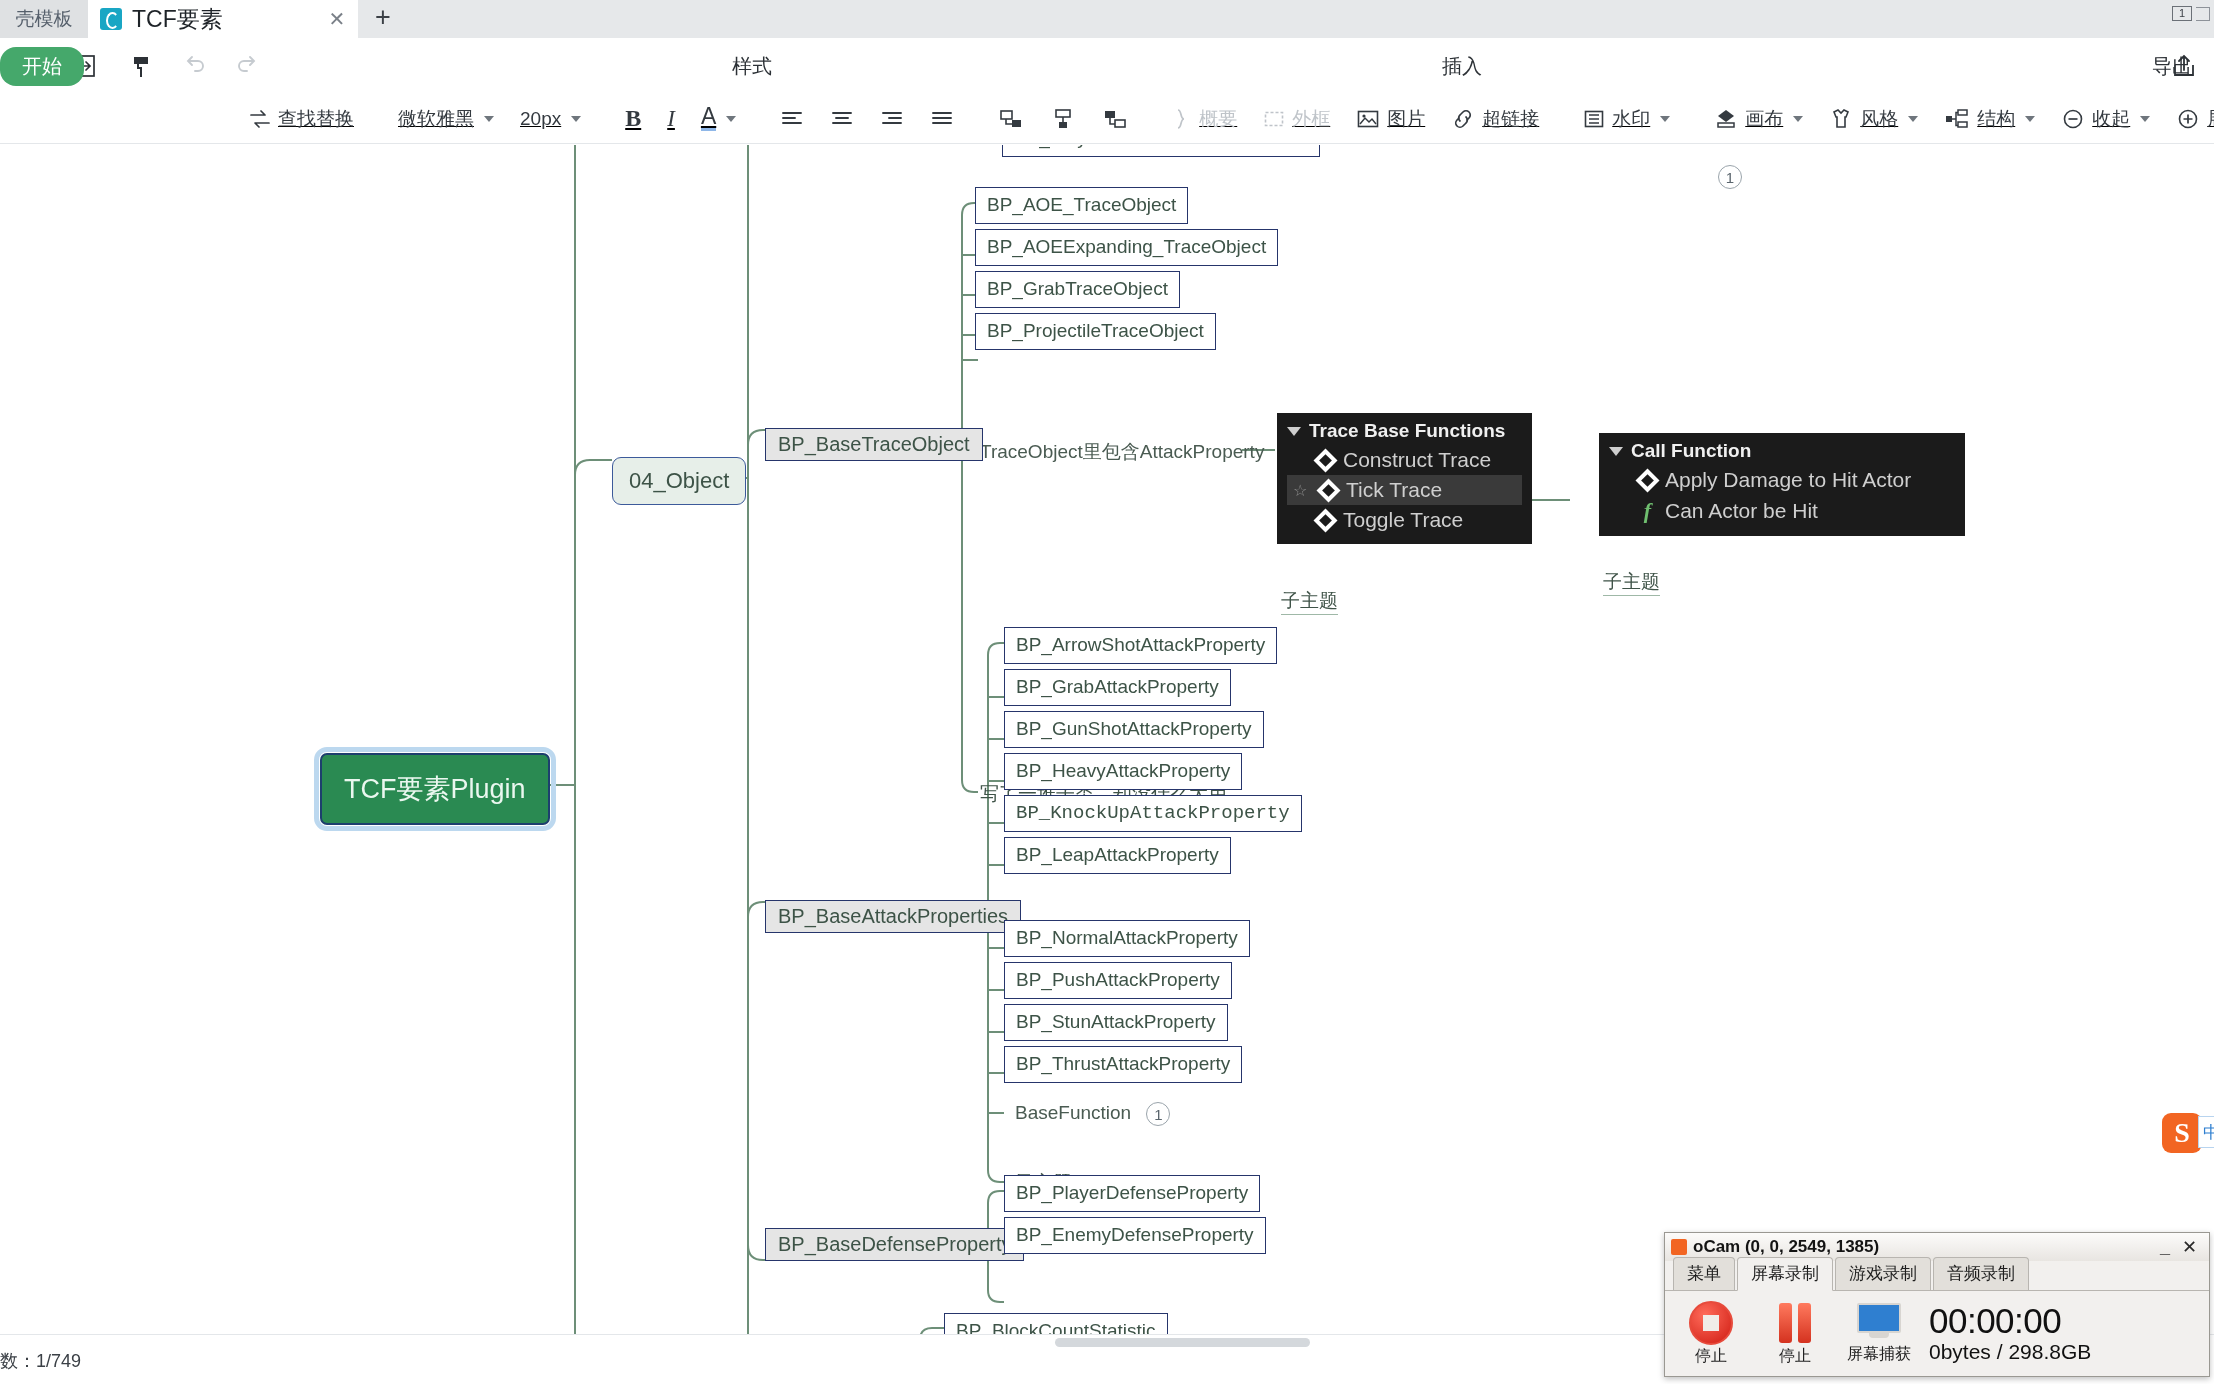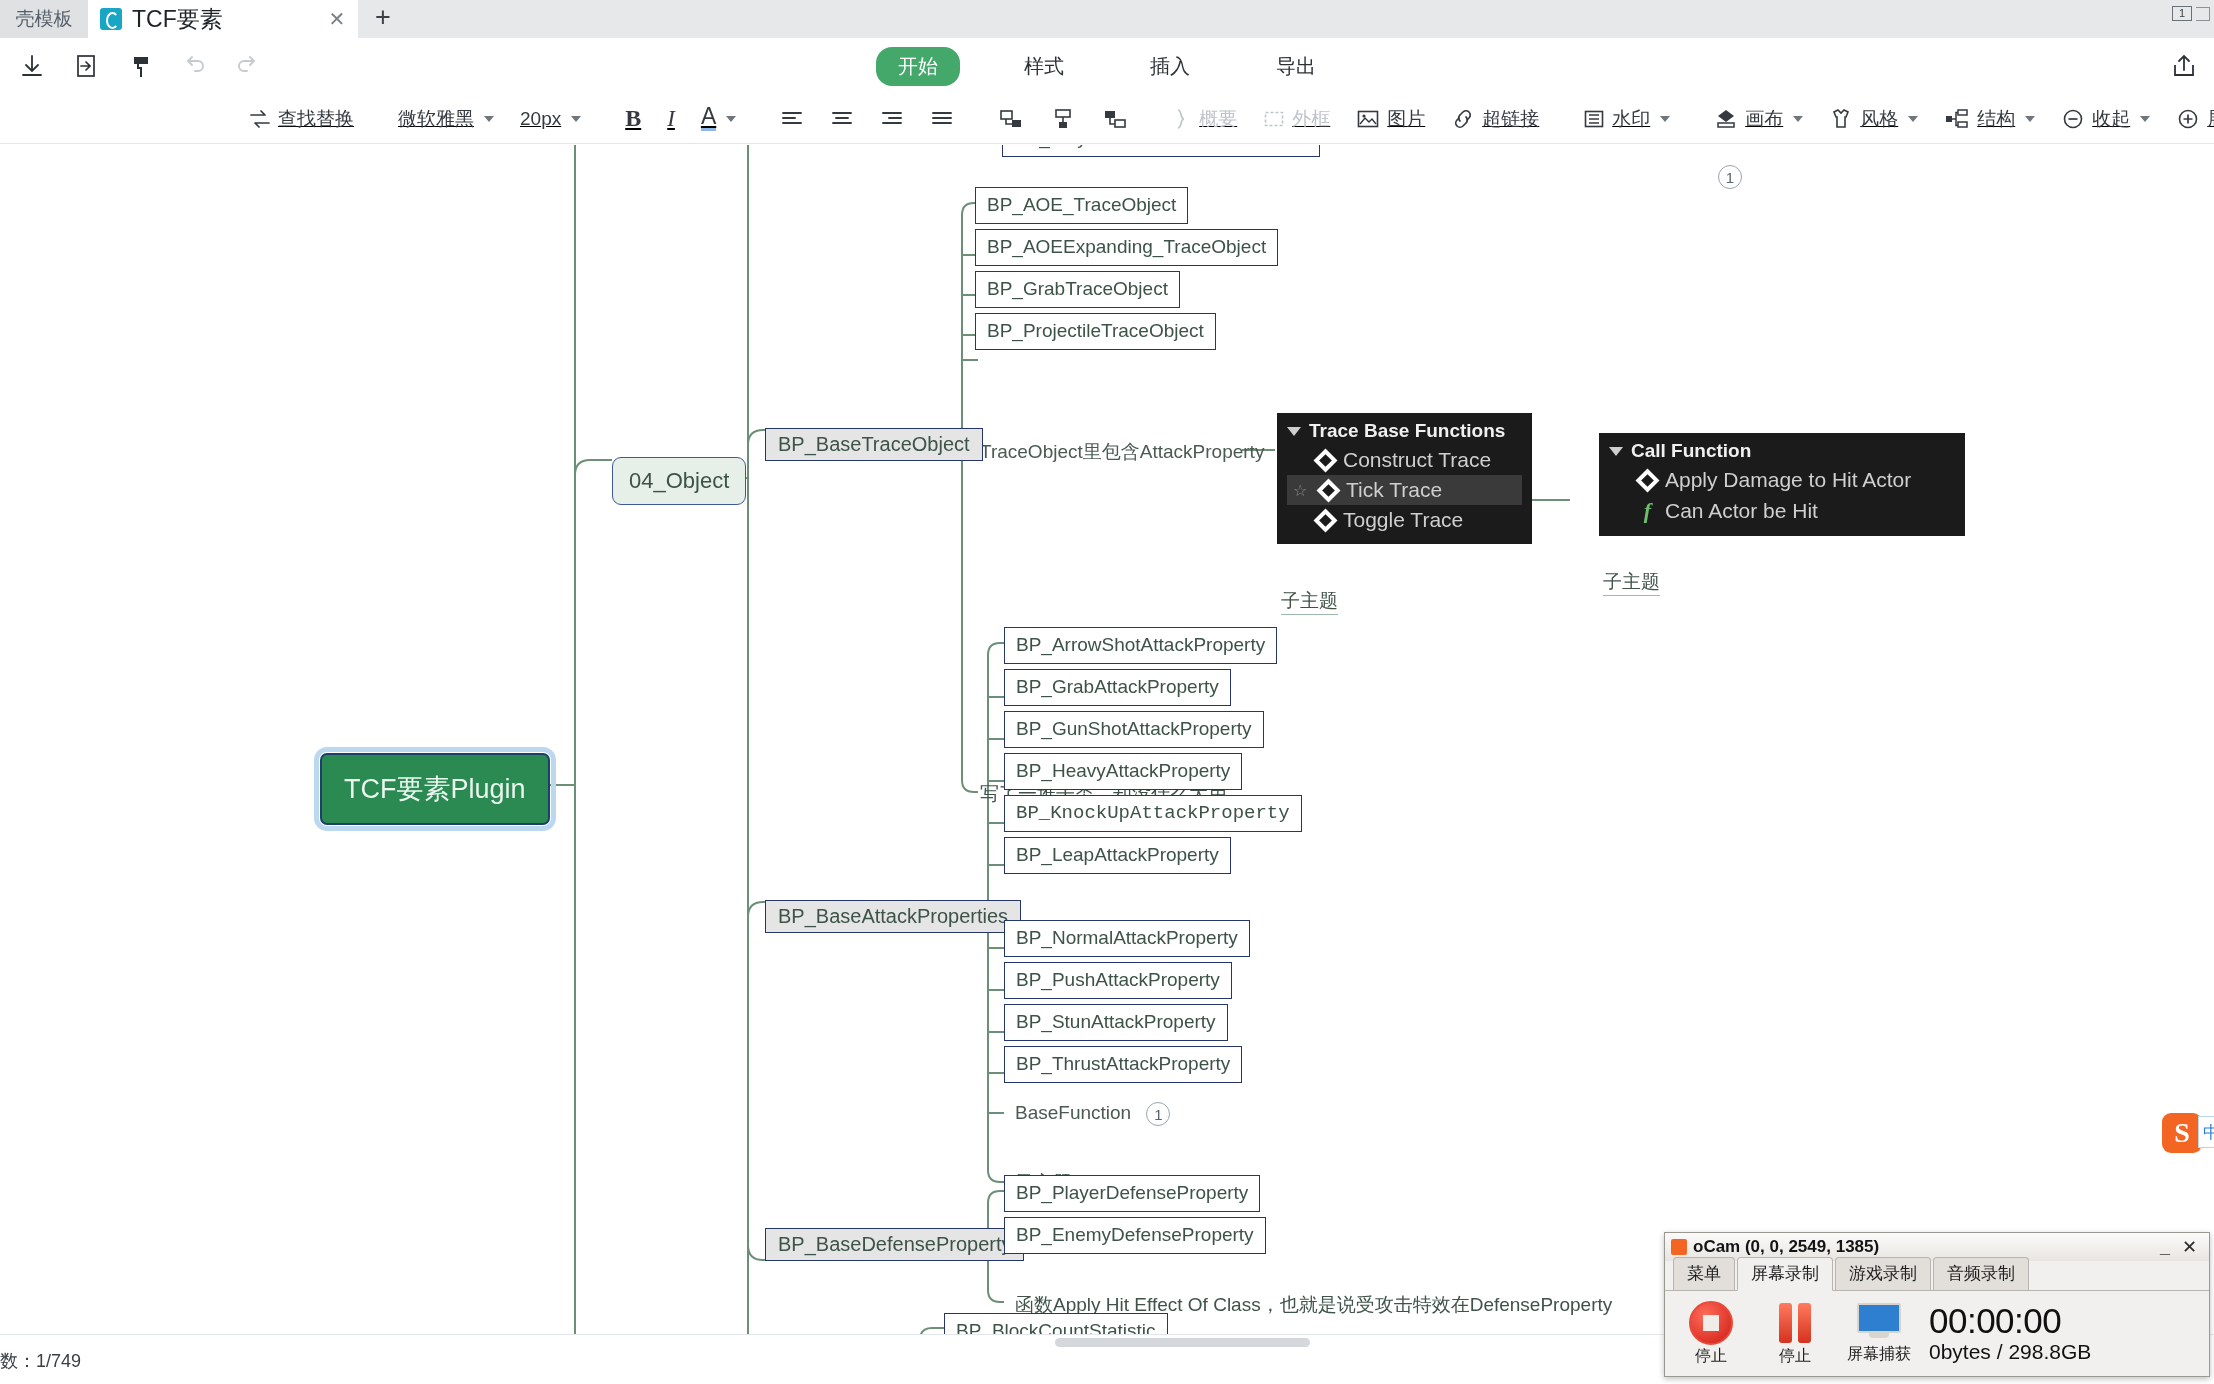--- a/index.html
+++ b/index.html
@@ -60,21 +60,21 @@
     background: #ffffff; display: flex; align-items: center;
   }
   .qicon {
     width: 44px; height: 44px; margin-left: 10px;
     display: flex; align-items: center; justify-content: center;
     color: #2c3136;
   }
   .qicon.dim { color: #c6cbd0; }
   .maintabs {
     position: absolute; left: 0; top: 38px; width: 2214px; height: 56px;
-    display: flex; align-items: center; justify-content: center; gap: 42px;
+    display: flex; align-items: center; justify-content: space-between; gap: 42px;
     pointer-events: none;
   }
   .mtab {
     font-size: 20px; color: #2c3136; padding: 6px 22px; border-radius: 16px;
     pointer-events: auto; white-space: nowrap;
   }
   .mtab.active { background: #45a86b; color: #ffffff; }
   .share-icon {
     position: absolute; right: 16px; top: 52px; color: #2c3136;
   }
@@ -657,23 +657,20 @@
   <div class="node" style="left:1004px; top:901px;"><span>BP_ThrustAttackProperty</span></div>
 
   <div class="plain" style="left:1015px; top:957px;">
     <span>BaseFunction</span>
     <span class="badge">1</span>
   </div>
   <div class="subtopic" style="left:1015px; top:1025px;">子主题</div>
 
   <div class="node" style="left:1004px; top:1030px;"><span>BP_PlayerDefenseProperty</span></div>
   <div class="node" style="left:1004px; top:1072px;"><span>BP_EnemyDefenseProperty</span></div>
-  <div class="plain cn" style="left:1015px; top:1147px;">
-    <span>函数Apply Hit Effect Of Class，也就是说受攻击特效在DefenseProperty</span>
-  </div>
 
   <div class="node" style="left:944px; top:1168px;">
     <span>BP_BlockCountStatistic</span>
   </div>
 
   <div class="cursor">
     <svg width="20" height="28" viewBox="0 0 20 28">
         <path d="M1 1l0 20 5-5 3.5 8 3.5-1.6-3.5-7.6 7 0z" fill="#1a1a1a" stroke="#fff" stroke-width="1"></path>
       </svg>
   </div>

